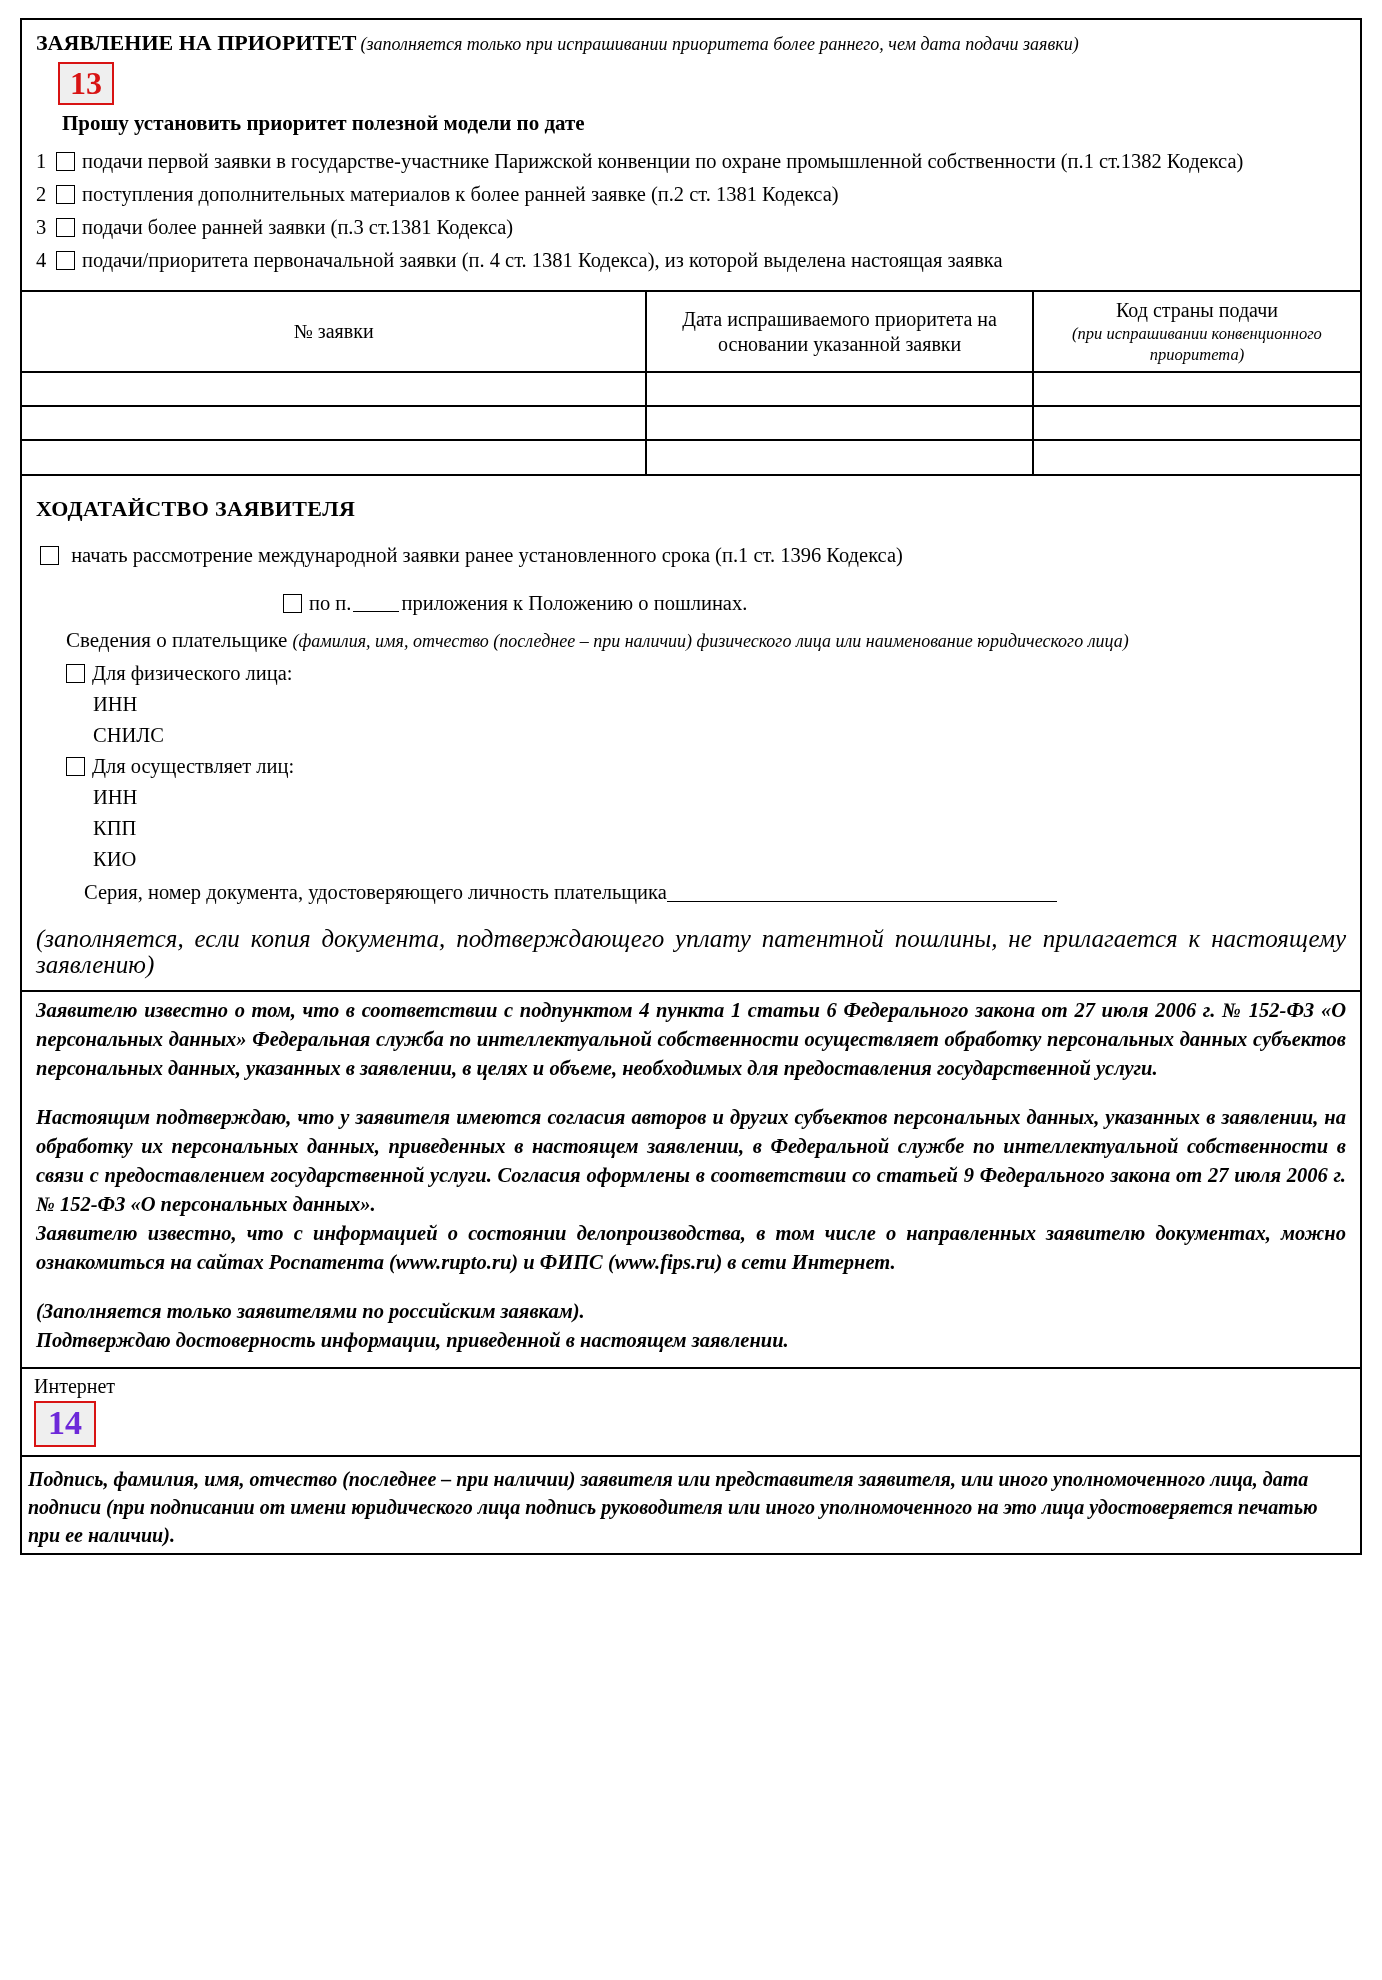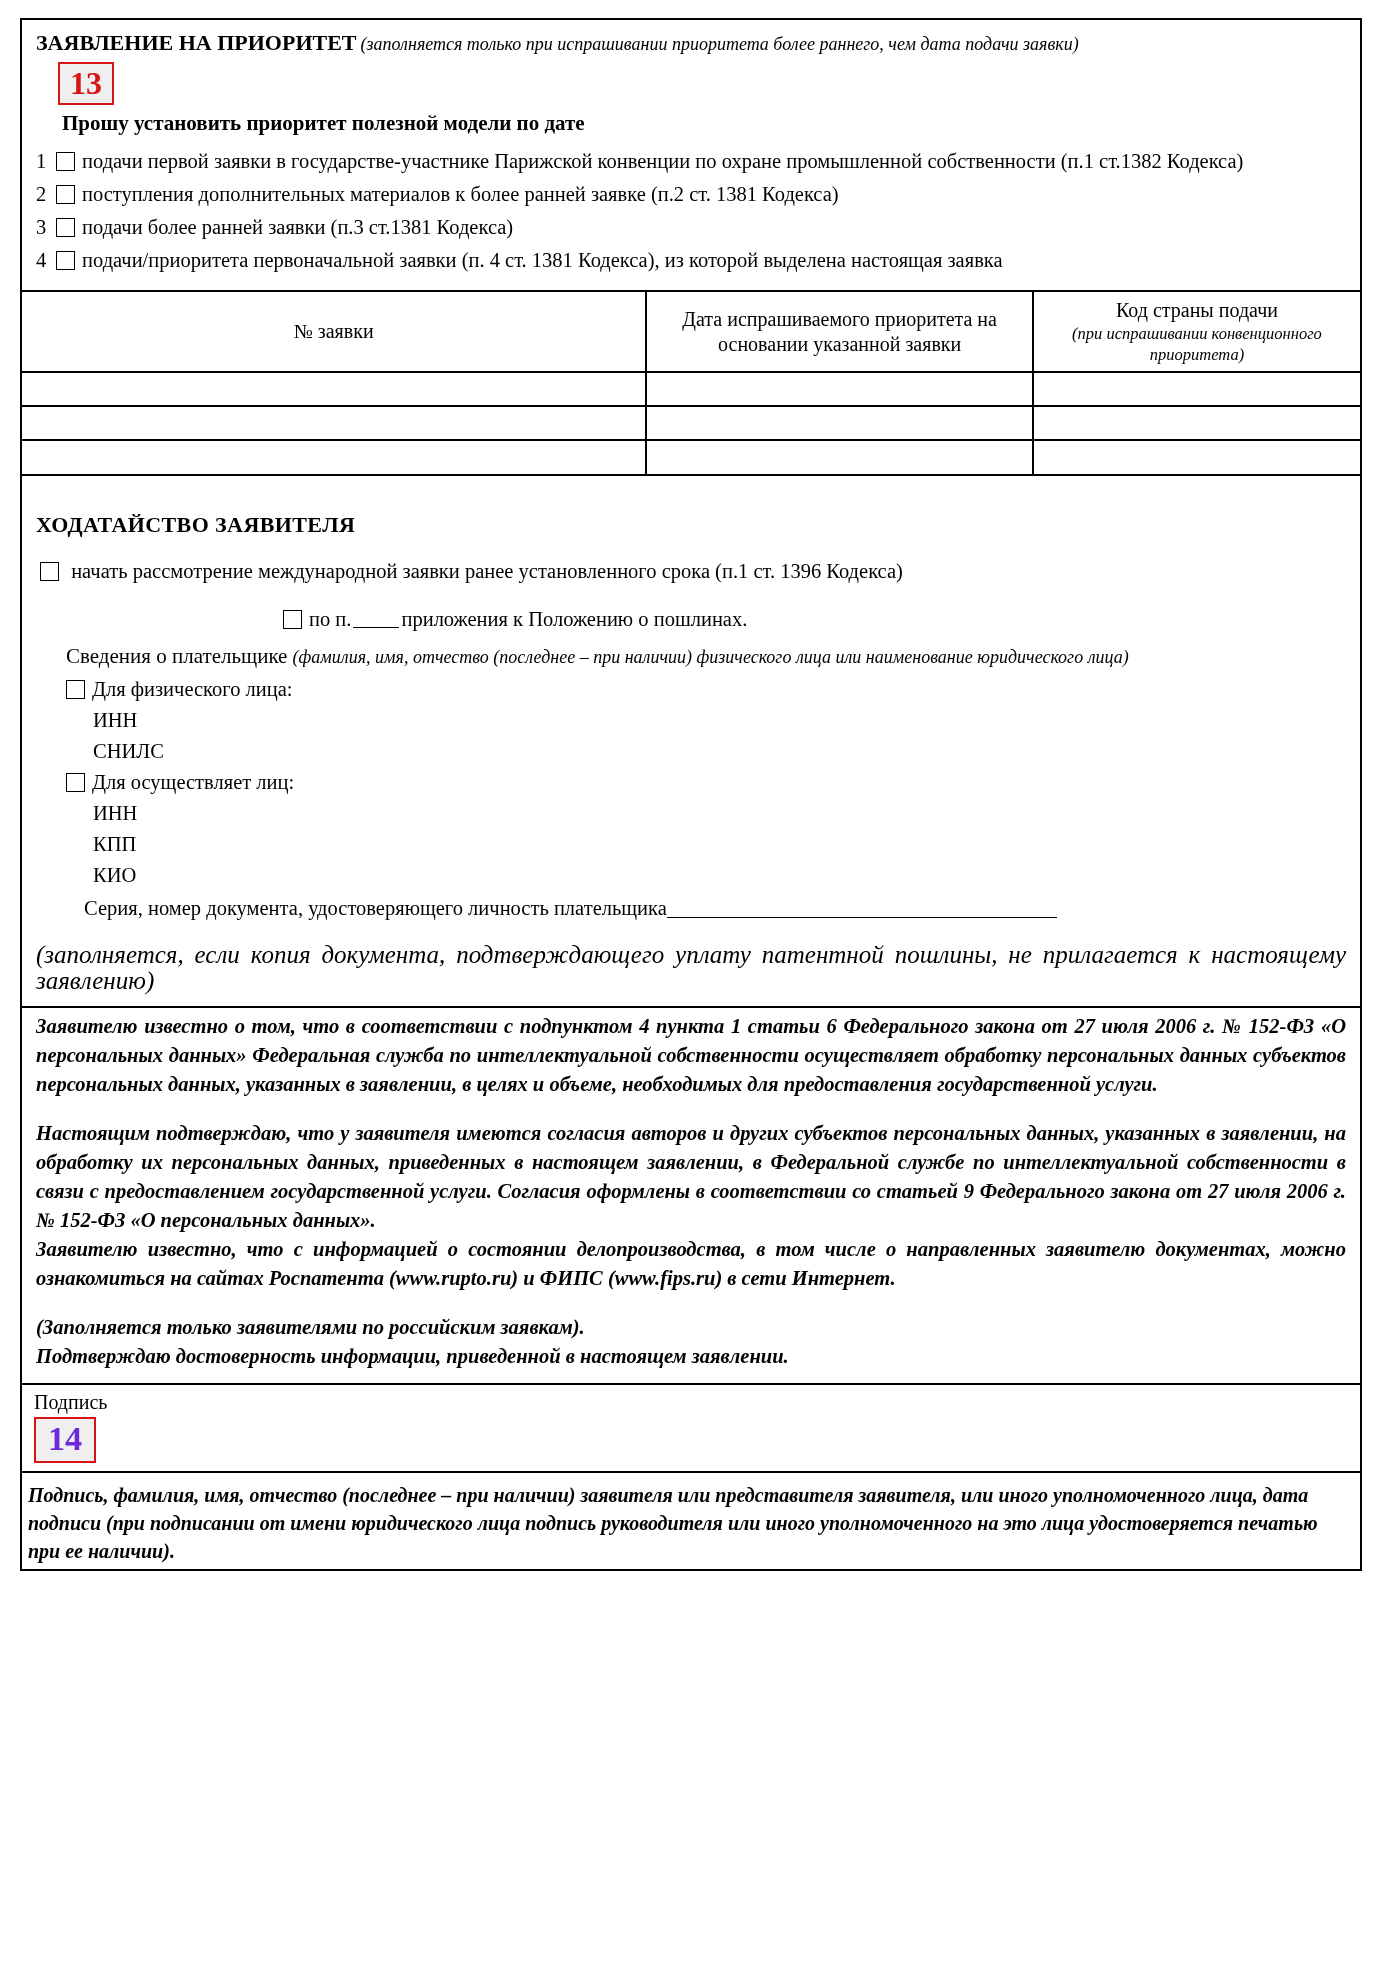--- a/index.html
+++ b/index.html
@@ -260,21 +260,21 @@
           <tr>
             <td class="empty" style="border-left:none;border-bottom:none;"></td>
             <td class="empty" style="border-bottom:none;"></td>
             <td class="empty" style="border-right:none;border-bottom:none;"></td>
           </tr>
         </tbody>
       </table>
     </div>
 
     <div class="sec" style="border-top:2px solid #000;">
-      <div class="pad" style="padding-top:30px;">
+      <div class="pad" style="padding-top:14px;">
         <div class="hdr2">ХОДАТАЙСТВО ЗАЯВИТЕЛЯ</div>
 
         <div class="line" style="margin-bottom:18px;">
           <span class="cb"></span>
           <span>начать рассмотрение международной заявки ранее установленного срока (п.1 ст. 1396 Кодекса)</span>
         </div>
 
         <div class="fee-sub">
           <span class="cb"></span><span>по п.</span><span class="blank"></span><span>приложения к Положению о пошлинах.</span>
         </div>
@@ -316,21 +316,21 @@
         <div class="declare">Заявителю известно о том, что в соответствии с подпунктом 4 пункта 1 статьи 6 Федерального закона от 27 июля 2006 г. № 152-ФЗ «О персональных данных» Федеральная служба по интеллектуальной собственности осуществляет обработку персональных данных субъектов персональных данных, указанных в заявлении, в целях и объеме, необходимых для предоставления государственной услуги.</div>
         <div class="declare" style="margin-bottom:0;">Настоящим подтверждаю, что у заявителя имеются согласия авторов и других субъектов персональных данных, указанных в заявлении, на обработку их персональных данных, приведенных в настоящем заявлении, в Федеральной службе по интеллектуальной собственности в связи с предоставлением государственной услуги. Согласия оформлены в соответствии со статьей 9 Федерального закона от 27 июля 2006 г. № 152-ФЗ «О персональных данных».</div>
         <div class="declare">Заявителю известно, что с информацией о состоянии делопроизводства, в том числе о направленных заявителю документах, можно ознакомиться на сайтах Роспатента (www.rupto.ru) и ФИПС (www.fips.ru) в сети Интернет.</div>
         <div class="declare small" style="margin-bottom:0;">(Заполняется только заявителями по российским заявкам).</div>
         <div class="declare" style="margin-bottom:4px;">Подтверждаю достоверность информации, приведенной в настоящем заявлении.</div>
       </div>
     </div>
 
     <div class="sec">
       <div style="padding:4px 8px 2px 8px;">
-        <div class="sig-label">Подпись</div>
+        <div class="sig-label">Интернет</div>
         <div class="sig-box">14</div>
       </div>
       <div class="sig-sep"></div>
       <div class="sig-note">Подпись, фамилия, имя, отчество (последнее – при наличии) заявителя или представителя заявителя, или иного уполномоченного лица,  дата подписи (при подписании от имени юридического лица подпись руководителя или иного уполномоченного на это лица удостоверяется печатью при ее наличии).</div>
     </div>
 
   </div>
 </div>
 
 </body></html>

